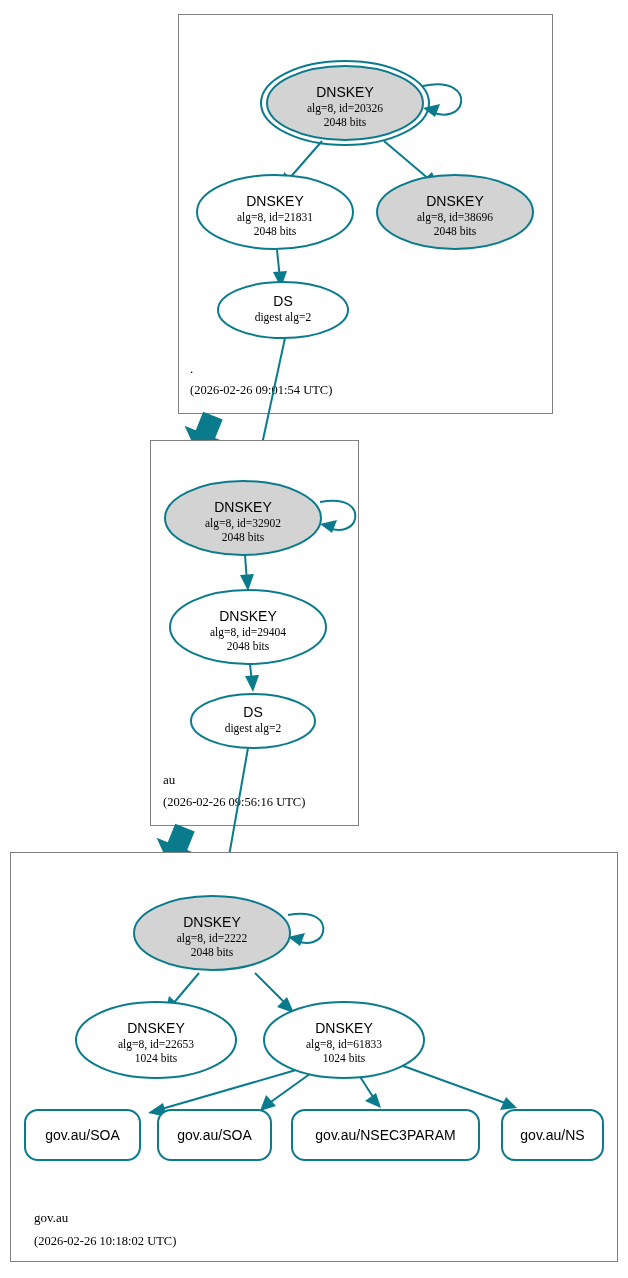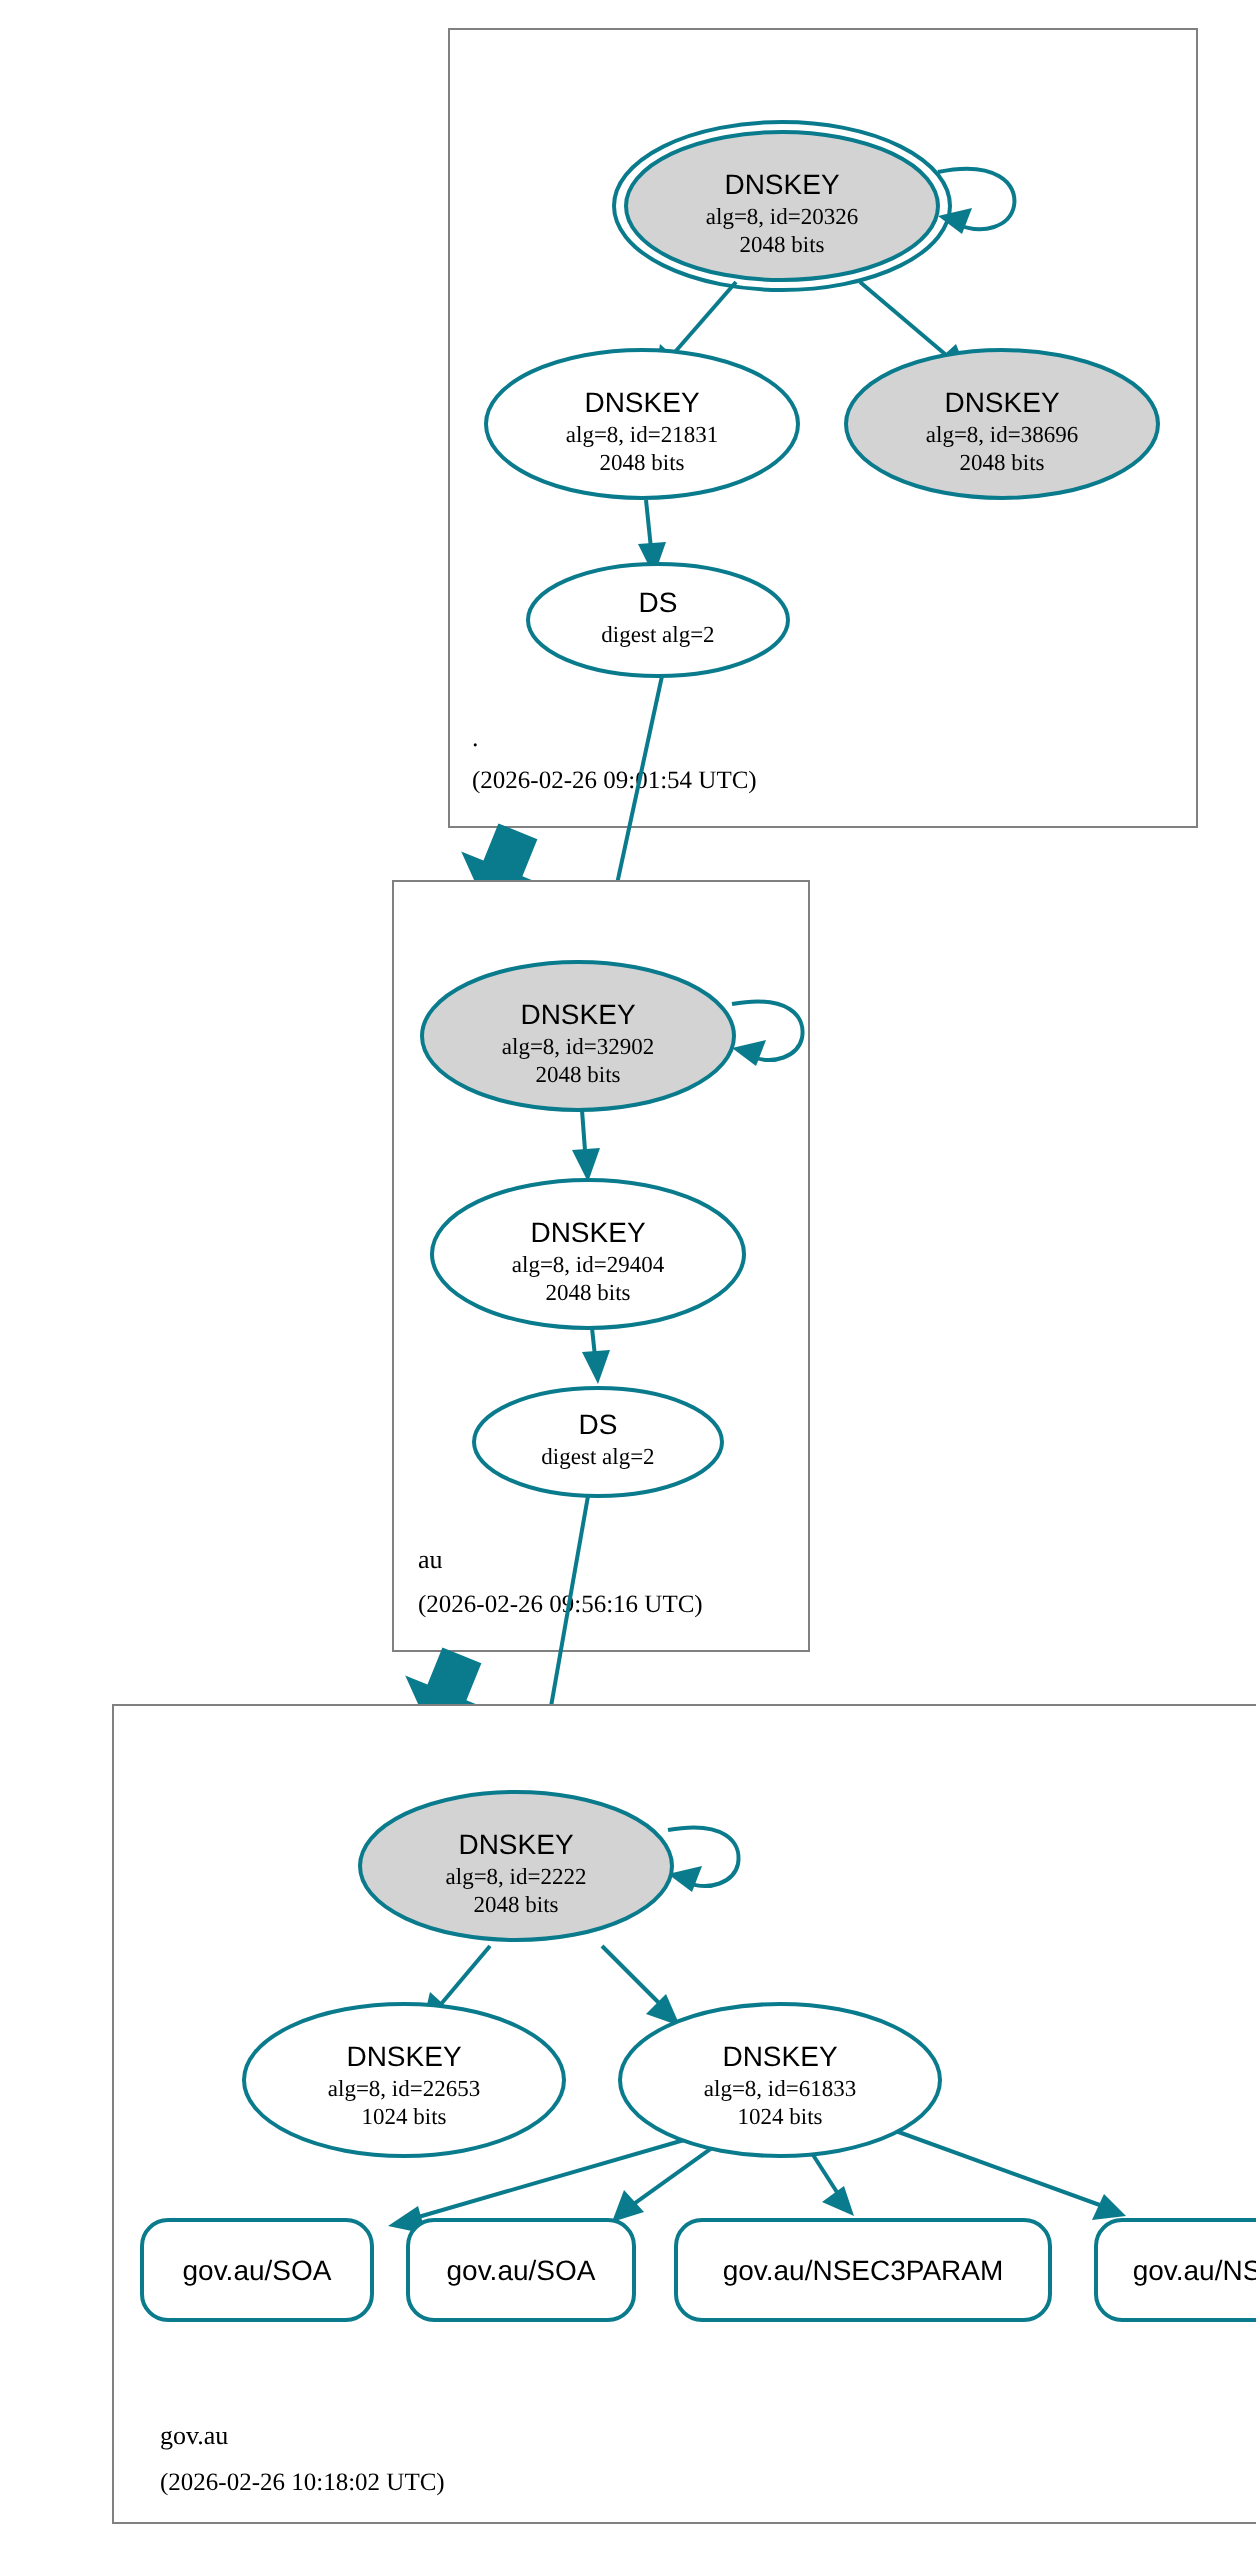--- a/index.html
+++ b/index.html
@@ -11,21 +11,20 @@
   body {
     width: 628px;
     height: 1278px;
     font-family: "Liberation Sans", sans-serif;
     overflow: hidden;
   }
   #graph-root {
     position: relative;
     width: 524px;
     height: 1278px;
-    margin-left: 46px;
   }
   svg#dnsviz {
     display: block;
     width: 628px;
     height: 1278px;
   }
   .cluster-box {
     fill: #ffffff;
     stroke: #808080;
     stroke-width: 1;

